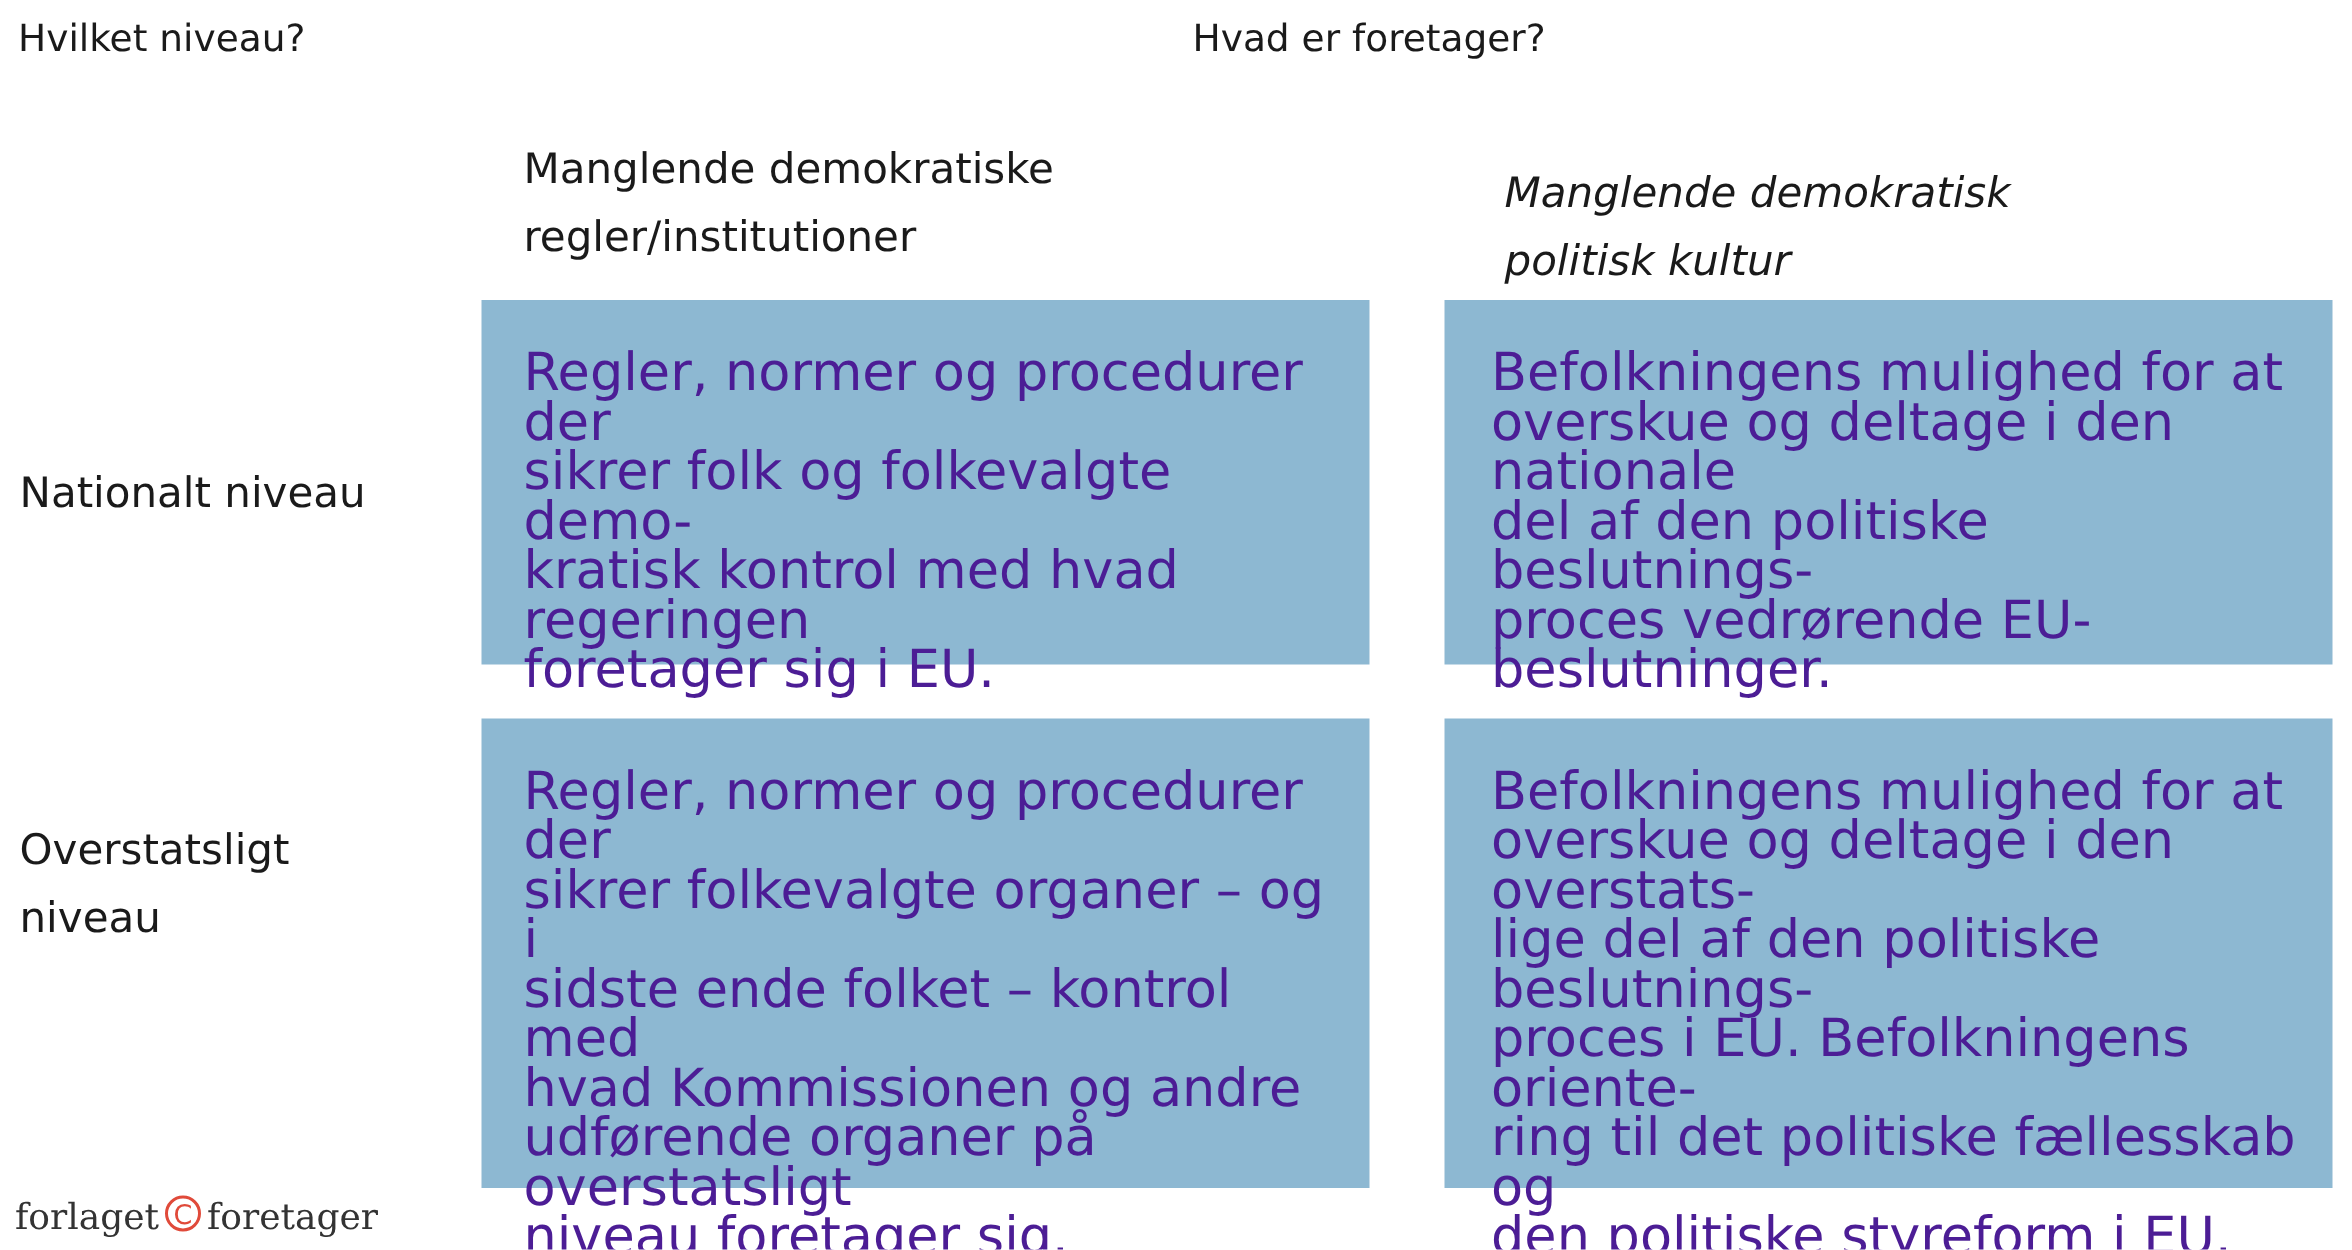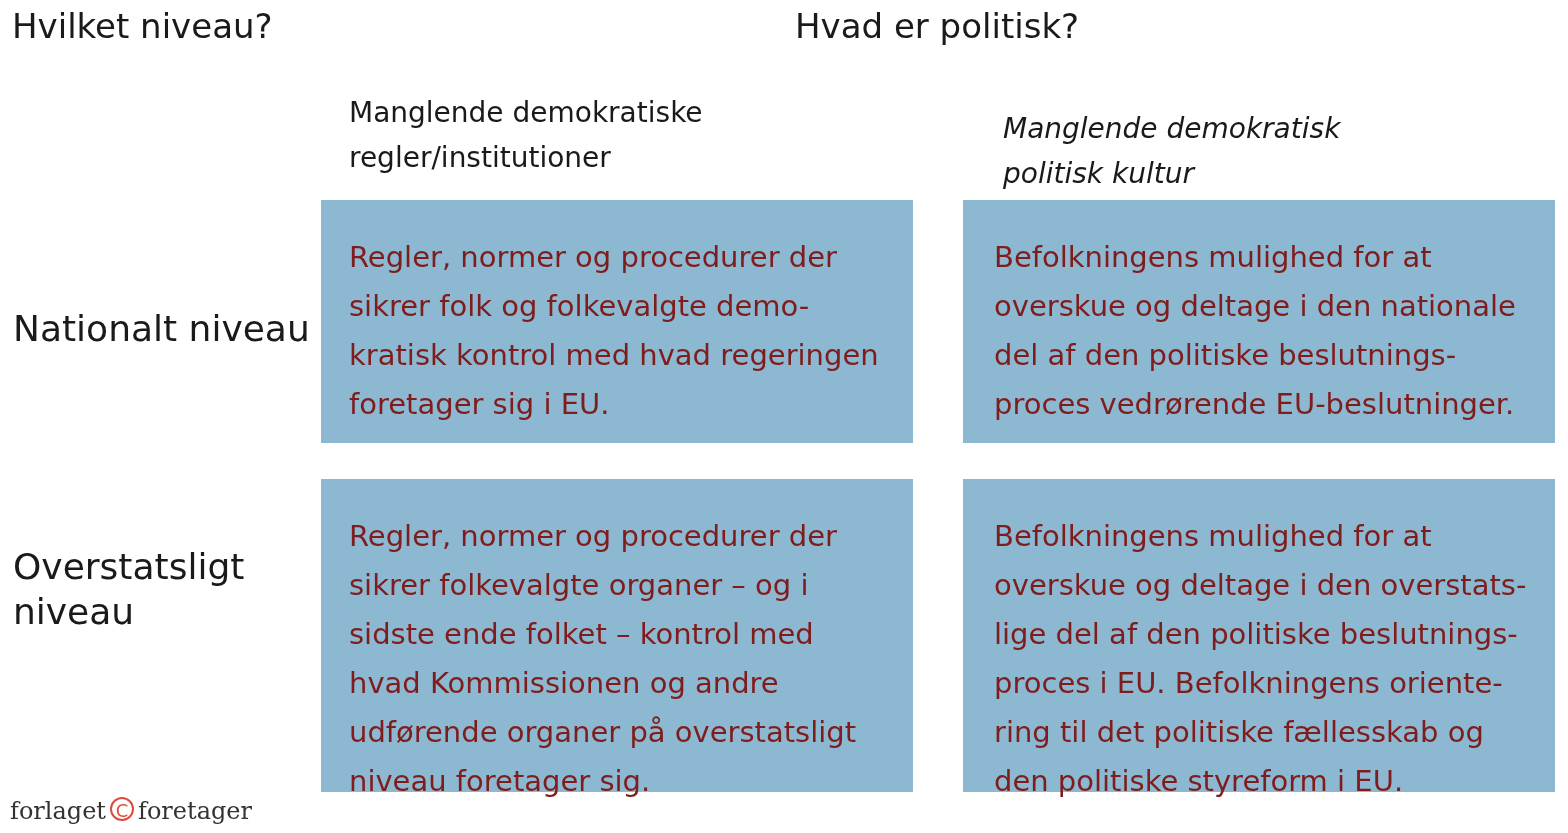--- a/index.html
+++ b/index.html
@@ -1,33 +1,33 @@
 <!DOCTYPE html>
 <html><head>
 <meta charset="utf-8">
 <style>
   html, body { margin:0; padding:0; background:#ffffff; }
   body { width:1568px; height:833px; position:relative; overflow:hidden;
          font-family:"DejaVu Sans", sans-serif; color:#1a1a1a; }
   .abs { position:absolute; }
-  .top-label { font-size:34px; line-height:32px; top:10px; }
+  .top-label { font-size:25px; line-height:32px; top:10px; }
   .col-head { font-size:28px; line-height:45px; }
-  .row-label { font-size:36px; line-height:45px; }
+  .row-label { font-size:28px; line-height:45px; }
   .cell { position:absolute; background:#8db8d2; box-sizing:border-box;
-          font-size:29px; line-height:49px; color:#7f1d1d; }
+          font-size:35px; line-height:33px; color:#4c1d95; }
   .cell .txt { position:absolute; left:28px; top:33px; right:18px; white-space:pre-line; }
   .footer { left:10px; top:797px; font-family:"DejaVu Serif", serif; font-size:24px; color:#333; display:flex; align-items:flex-start; gap:4px; }
   .copy { display:inline-block; width:24px; height:24px; border:2px solid #e04a3a; border-radius:50%;
           color:#e04a3a; font-size:18px; line-height:24px; text-align:center; box-sizing:border-box; font-family:"DejaVu Sans", sans-serif; }
 </style>
 </head>
 <body>
 
 <div class="abs top-label" style="left:12px;">Hvilket niveau?</div>
-<div class="abs top-label" style="left:795px;">Hvad er politisk?</div>
+<div class="abs top-label" style="left:795px;">Hvad er foretager?</div>
 
 <div class="abs col-head" style="left:349px; top:90px; white-space:pre-line;">Manglende demokratiske
 regler/institutioner</div>
 <div class="abs col-head" style="left:1003px; top:106px; white-space:pre-line;font-style:italic;">Manglende demokratisk
 politisk kultur</div>
 
 <div class="abs row-label" style="left:13px; top:306px; white-space:pre-line;">Nationalt niveau</div>
 <div class="abs row-label" style="left:13px; top:544px; white-space:pre-line;">Overstatsligt
 niveau</div>
 

